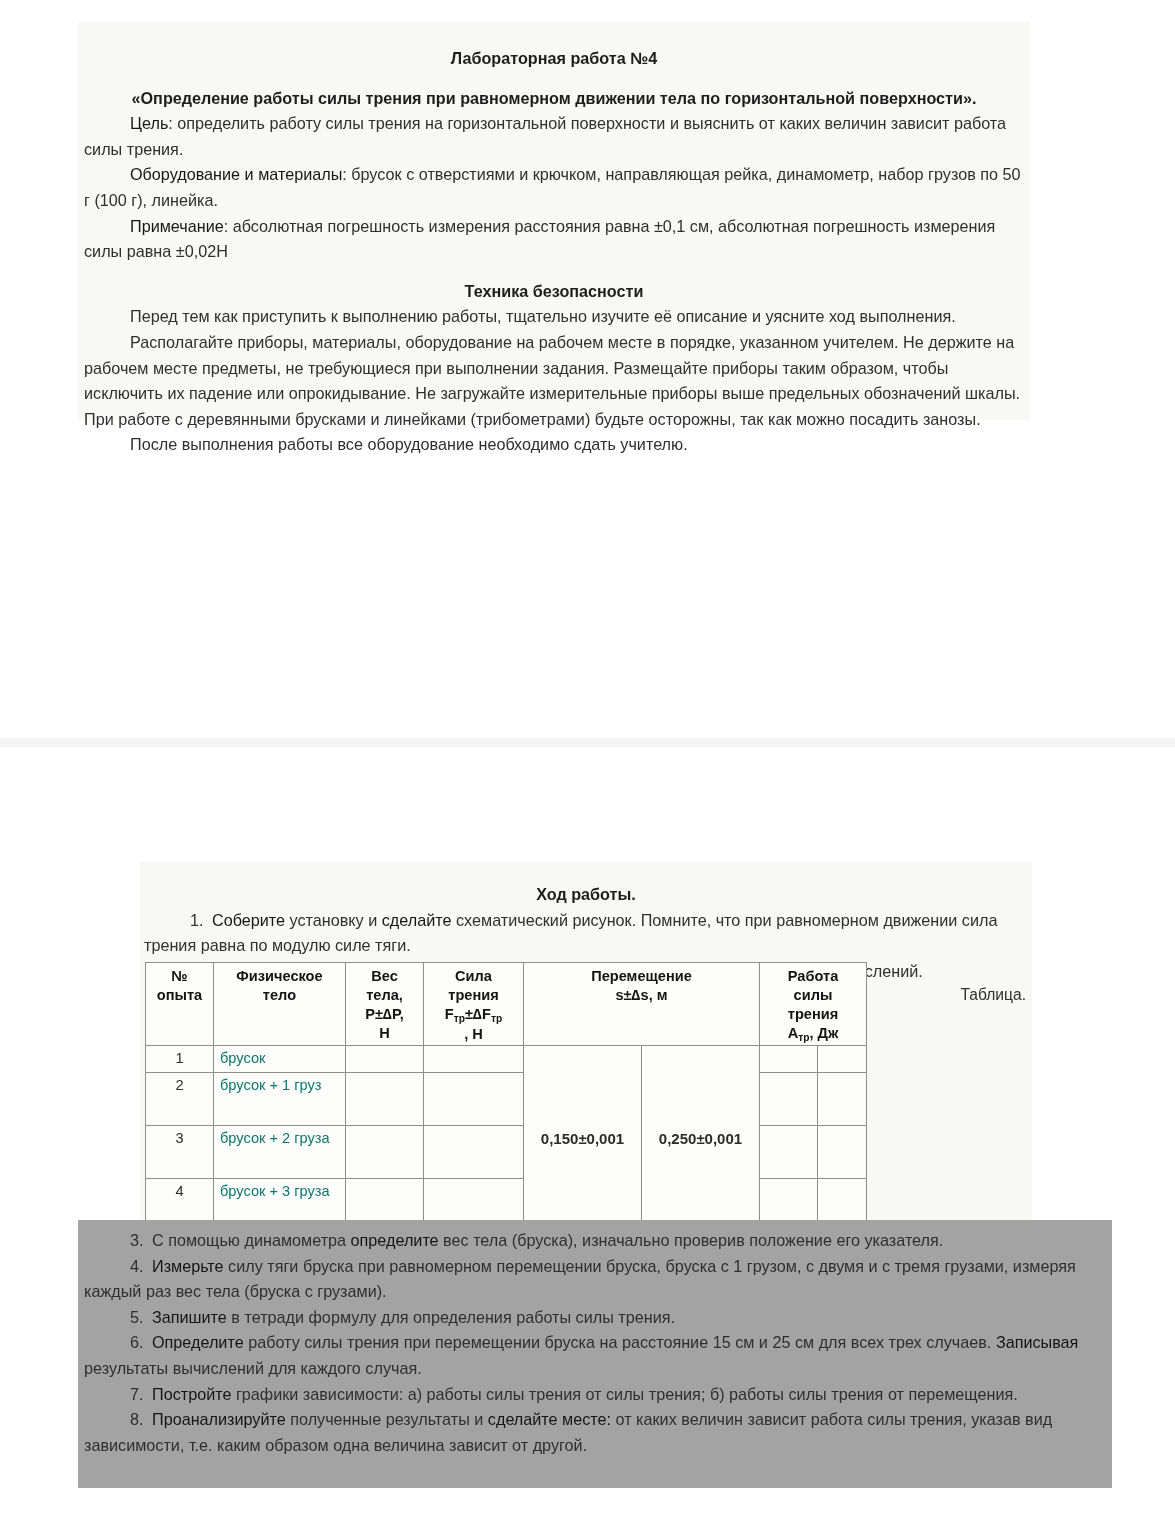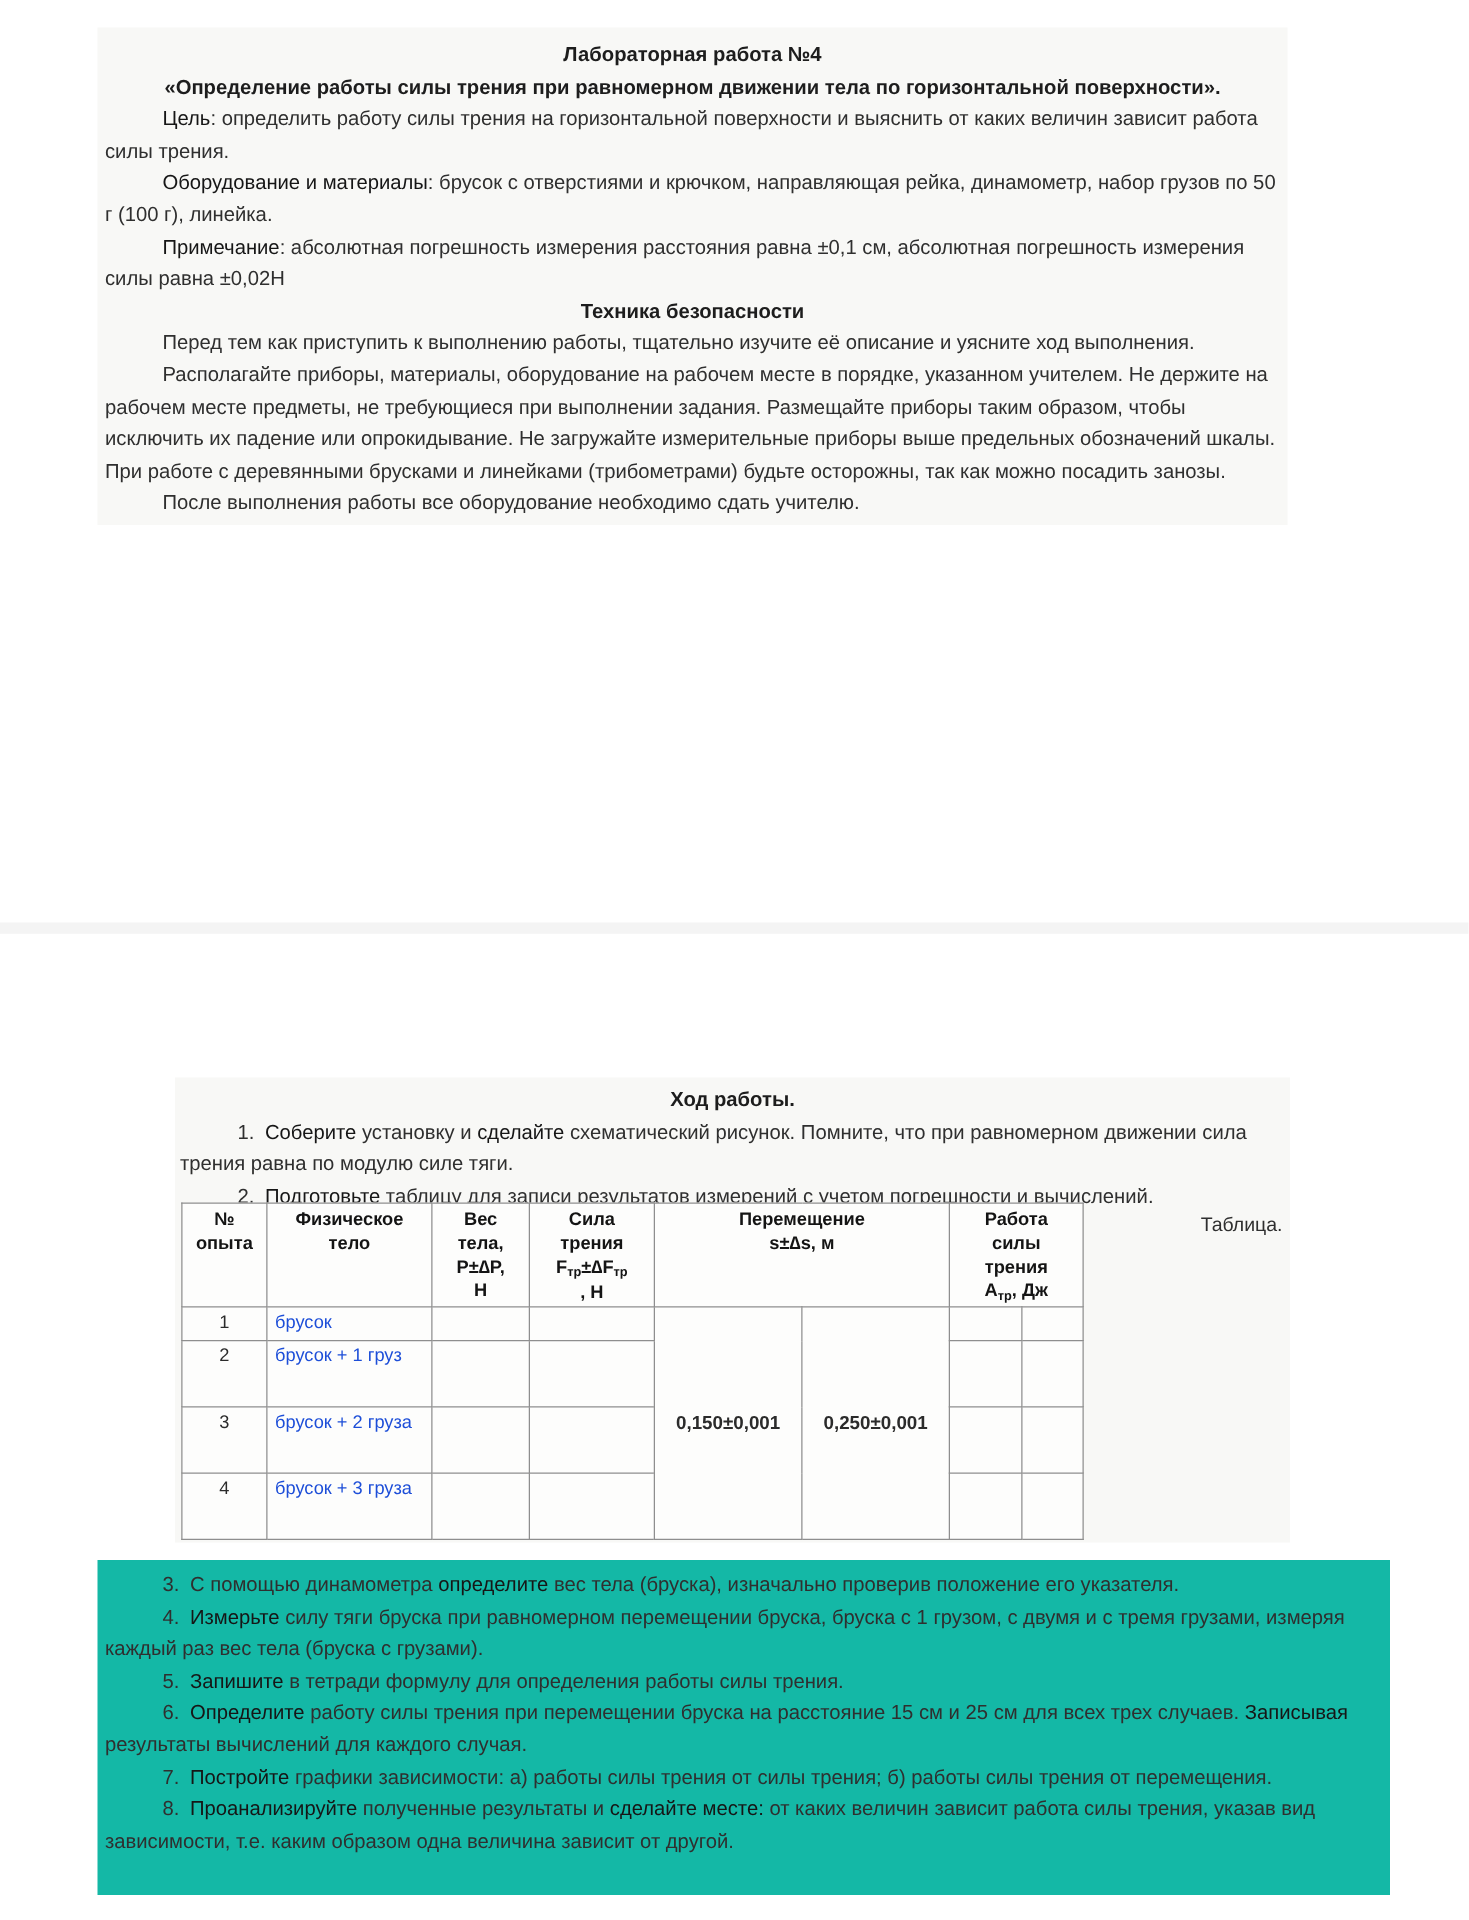--- a/index.html
+++ b/index.html
@@ -50,39 +50,40 @@
     width: 892px;
     height: 372px;
     background: #f8f8f6;
     padding: 6px 4px 0 4px;
   }
 
   
   .panel-steps {
     position: absolute;
     left: 78px;
-    top: 1248px;
+    top: 1220px;
     width: 1034px;
     height: 268px;
-    background: #14b8a6;
+    background: #a3a3a3;
     padding: 8px 6px 6px 6px;
   }
 
   
   .t {
     font-size: 16.2px;
     line-height: 25.6px;
     color: #2f2f2f;
     margin: 0;
     text-align: left;
   }
   .t-center {
     text-align: center;
     font-weight: bold;
     color: #1d1d1d;
+    margin-top: 14px;
   }
   .ind {
     text-indent: 46px;
   }
   b, .b { font-weight: normal; color: #161616; }
 
   .num-line {
     display: block;
     font-size: 16.2px;
     line-height: 25.6px;
@@ -135,21 +136,21 @@
     text-align: center;
     font-weight: normal;
     color: #2b2b2b;
     vertical-align: top;
     padding-top: 3px;
   }
   table.lab td.body-txt {
     text-align: left;
     padding-left: 6px;
     padding-top: 3px;
-    color: #1d4ed8;
+    color: #0f766e;
   }
   table.lab td.disp {
     text-align: center;
     vertical-align: middle;
     color: #2b2b2b;
     font-size: 15px;
     font-weight: bold;
   }
   sub {
     font-size: 0.70em;

